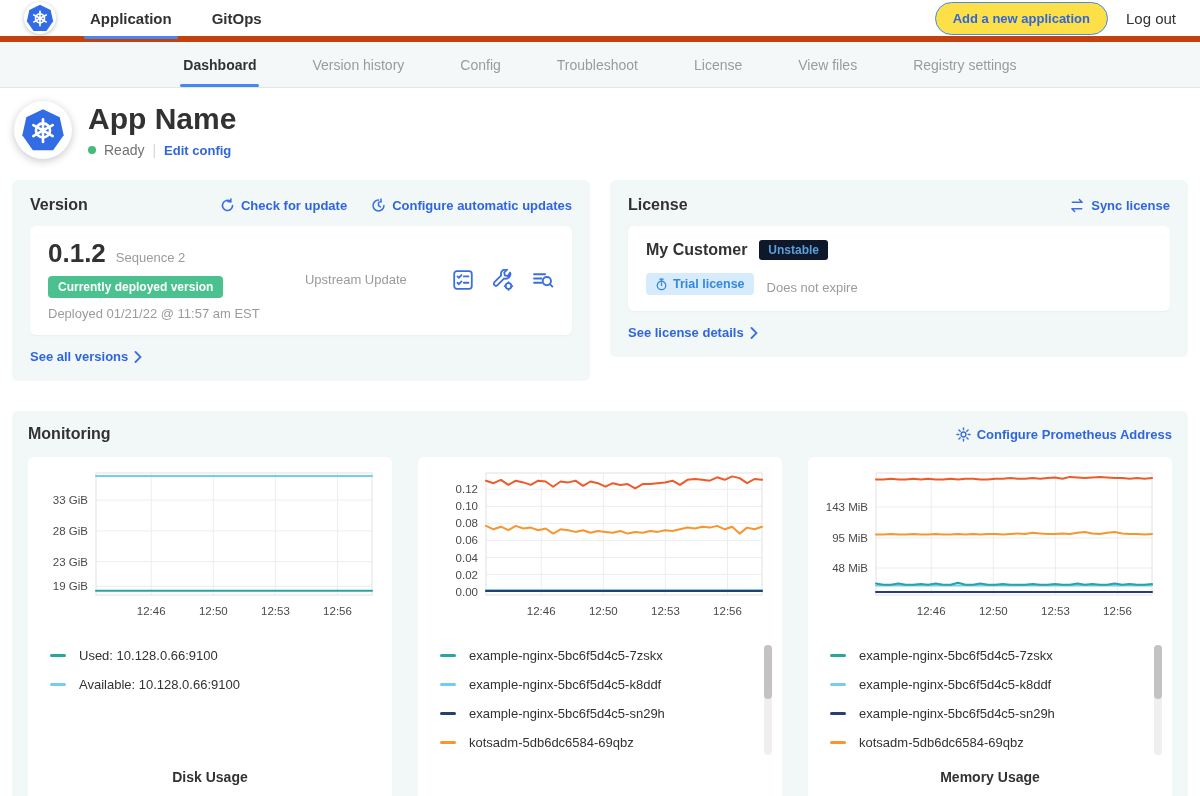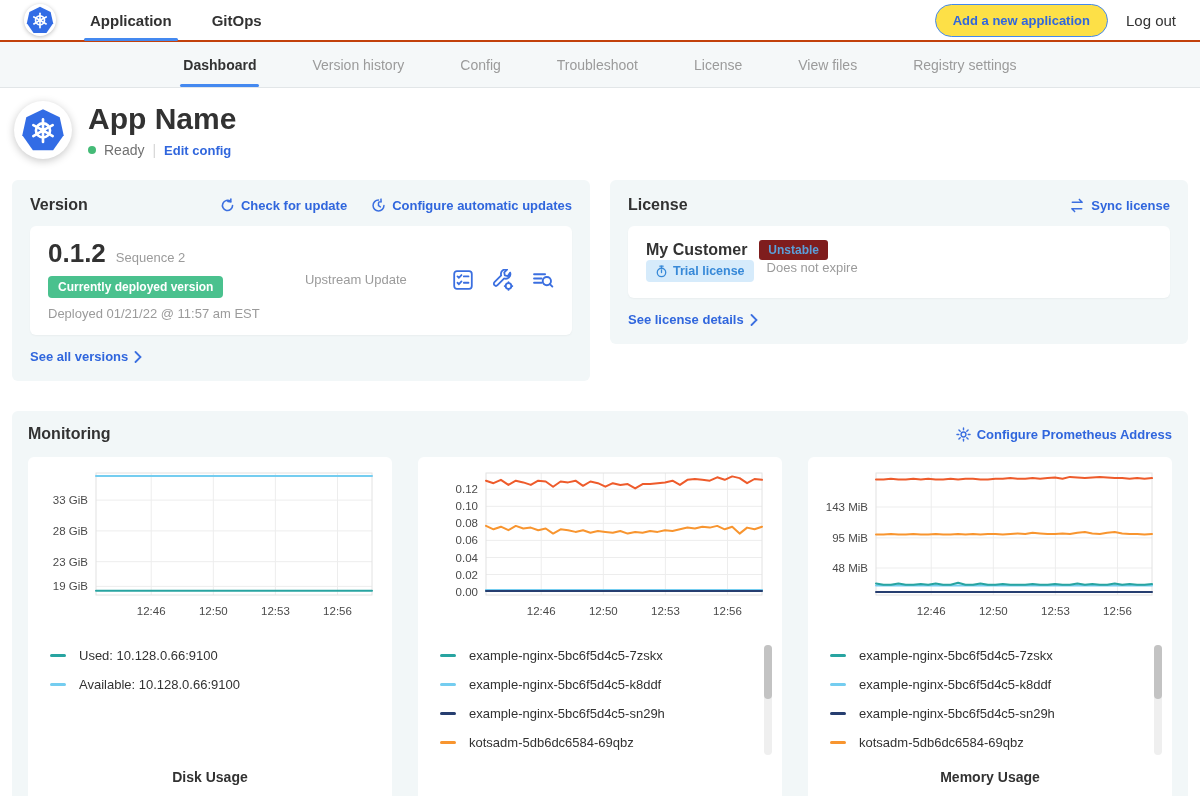--- a/index.html
+++ b/index.html
@@ -1,20 +1,20 @@
 <!DOCTYPE html>
 <html><head>
 <meta charset="utf-8">
 <style>
   * { margin:0; padding:0; box-sizing:border-box; }
   html,body { width:1200px; height:796px; background:#fff; overflow:hidden;
     font-family:"Liberation Sans", sans-serif; color:#323232; }
 
   
-  .topnav { height:42px; display:flex; align-items:center; padding:0 24px; border-bottom:2px solid #c2410c; background:#fff; }
+  .topnav { height:42px; display:flex; align-items:center; padding:0 24px; border-bottom:6px solid #c2410c; background:#fff; }
   .brand { width:32px; height:32px; border-radius:50%; background:#fff; box-shadow:0 1px 4px rgba(0,0,0,.25); display:flex; align-items:center; justify-content:center; margin-right:34px; }
   .tnav-tab { height:42px; display:flex; align-items:center; font-size:15px; font-weight:700; color:#323232; margin-right:40px; position:relative; cursor:pointer; }
   .tnav-tab.active::after { content:''; position:absolute; left:-6px; right:-6px; bottom:0; height:3px; background:#4489f0; border-radius:2px; }
   .topnav-right { margin-left:auto; display:flex; align-items:center; gap:18px; }
   .add-app-btn { border:1px solid #4489f0; color:#3066dd; background:#fde047; border-radius:17px; padding:8px 17px; font-size:13px; font-weight:700; font-family:inherit; cursor:pointer; }
   .logout { font-size:15px; color:#323232; cursor:pointer; }
 
   
   .subnav { height:46px; background:#f5f8f9; border-bottom:1px solid #e2e6e8; display:flex; justify-content:center; gap:56px; }
   .snav-tab { font-size:14px; color:#9b9b9b; display:flex; align-items:center; position:relative; cursor:pointer; }
@@ -47,22 +47,22 @@
   .deployed-badge { display:inline-block; margin-top:7px; background:#4ac18e; color:#fff; font-size:12px; font-weight:700; padding:4px 10px; border-radius:4px; }
   .deployed-at { margin-top:8px; font-size:13px; color:#9b9b9b; }
   .v-mid { flex:1; text-align:center; font-size:13px; color:#9b9b9b; }
   .v-icons { display:flex; gap:18px; color:#3b6fe0; }
   .v-icons .ic { cursor:pointer; }
   .see-link { margin-top:14px; }
 
   .lic-inner { padding:14px 18px 16px; }
   .lic-row1 { display:flex; align-items:center; gap:12px; }
   .customer { font-size:16px; font-weight:700; color:#323232; }
-  .channel-badge { background:#7f1d1d; color:#5b9fd9; font-size:12px; font-weight:600; padding:3px 9px; border-radius:3px; }
-  .lic-row2 { display:flex; align-items:flex-start; gap:13px; }
+  .channel-badge { background:#0f172a; color:#5b9fd9; font-size:12px; font-weight:600; padding:3px 9px; border-radius:3px; }
+  .lic-row2 { display:flex; align-items:flex-end; gap:13px; margin-top:13px; }
   .trial-badge { display:inline-flex; align-items:center; gap:5px; background:#d6ebfb; color:#3789d8; font-size:12.5px; font-weight:700; padding:4px 9px; border-radius:4px; cursor:pointer; }
   .expiry { font-size:13px; color:#9b9b9b; }
 
   
   .monitoring { margin:0 12px; background:#f2f7f8; border-radius:6px; padding:14px 16px 22px; }
   .charts-row { display:flex; gap:26px; margin-top:14px; }
   .chart-card { flex:1; background:#fff; border-radius:6px; height:344px; position:relative; padding:10px 12px; }
   svg.chart { width:100%; height:auto; display:block; }
   .legend { margin:10px 0 0 10px; }
   .legend-item { display:flex; align-items:center; gap:13px; height:29px; cursor:pointer; }

